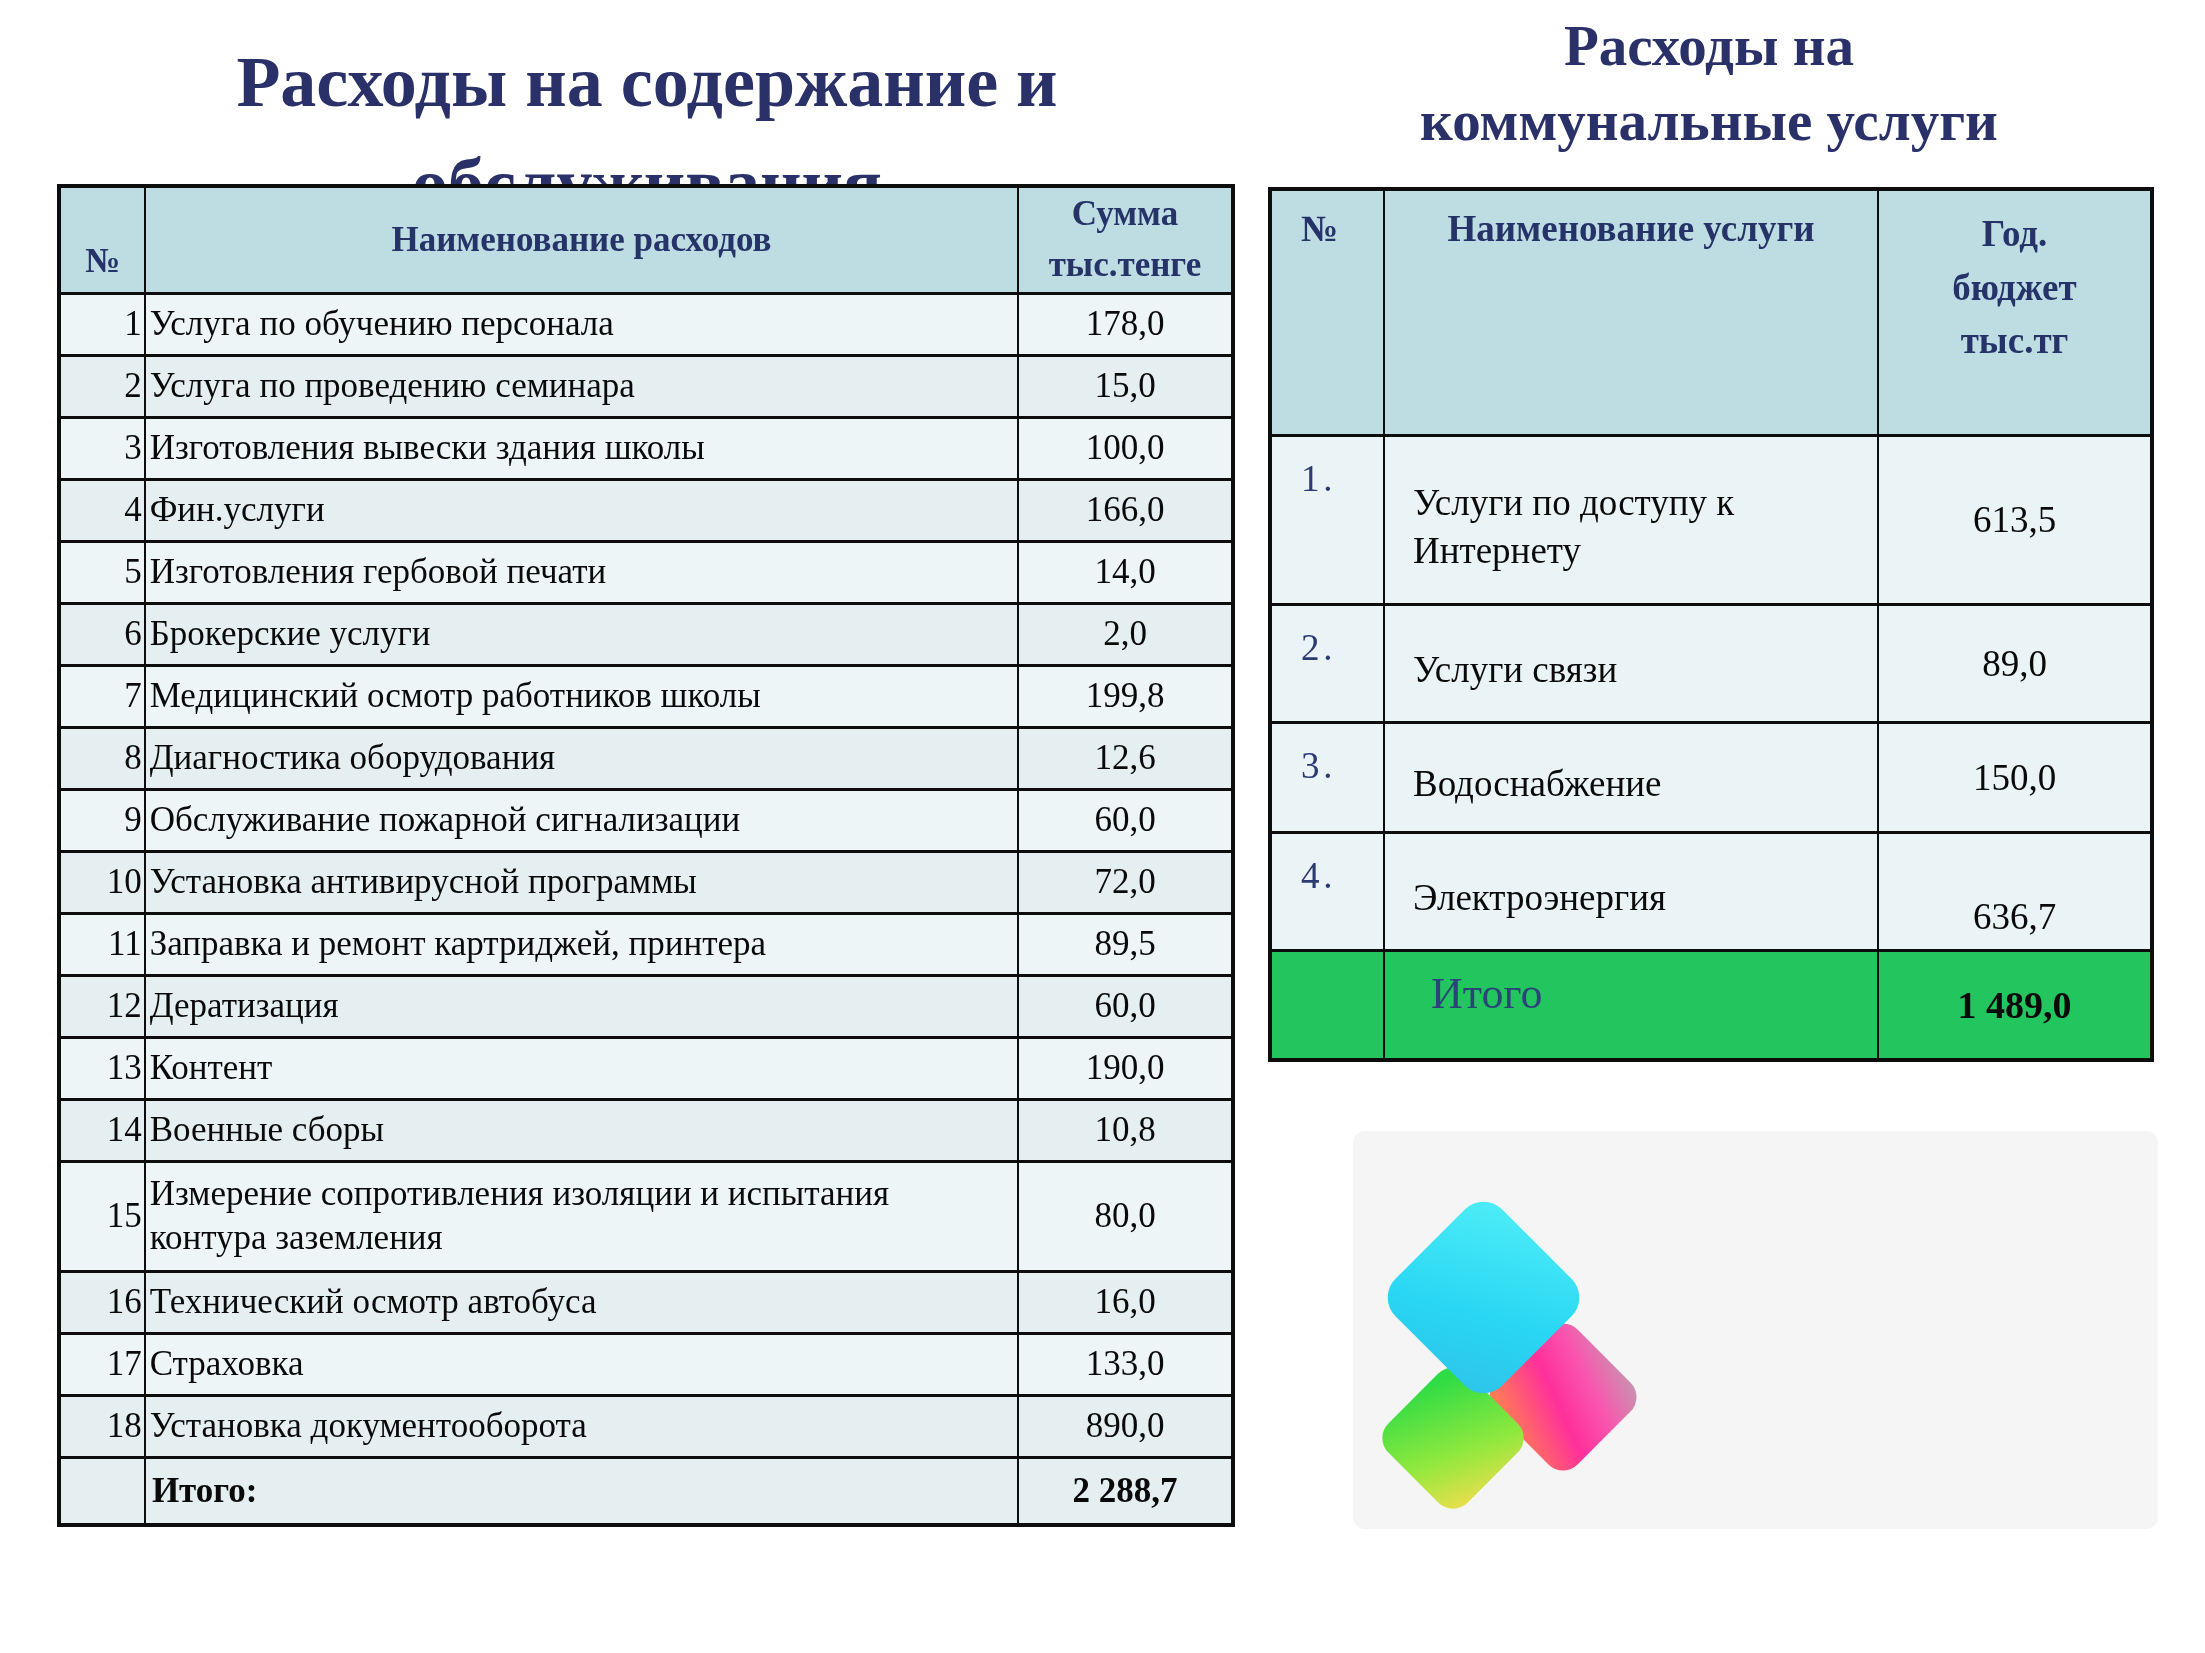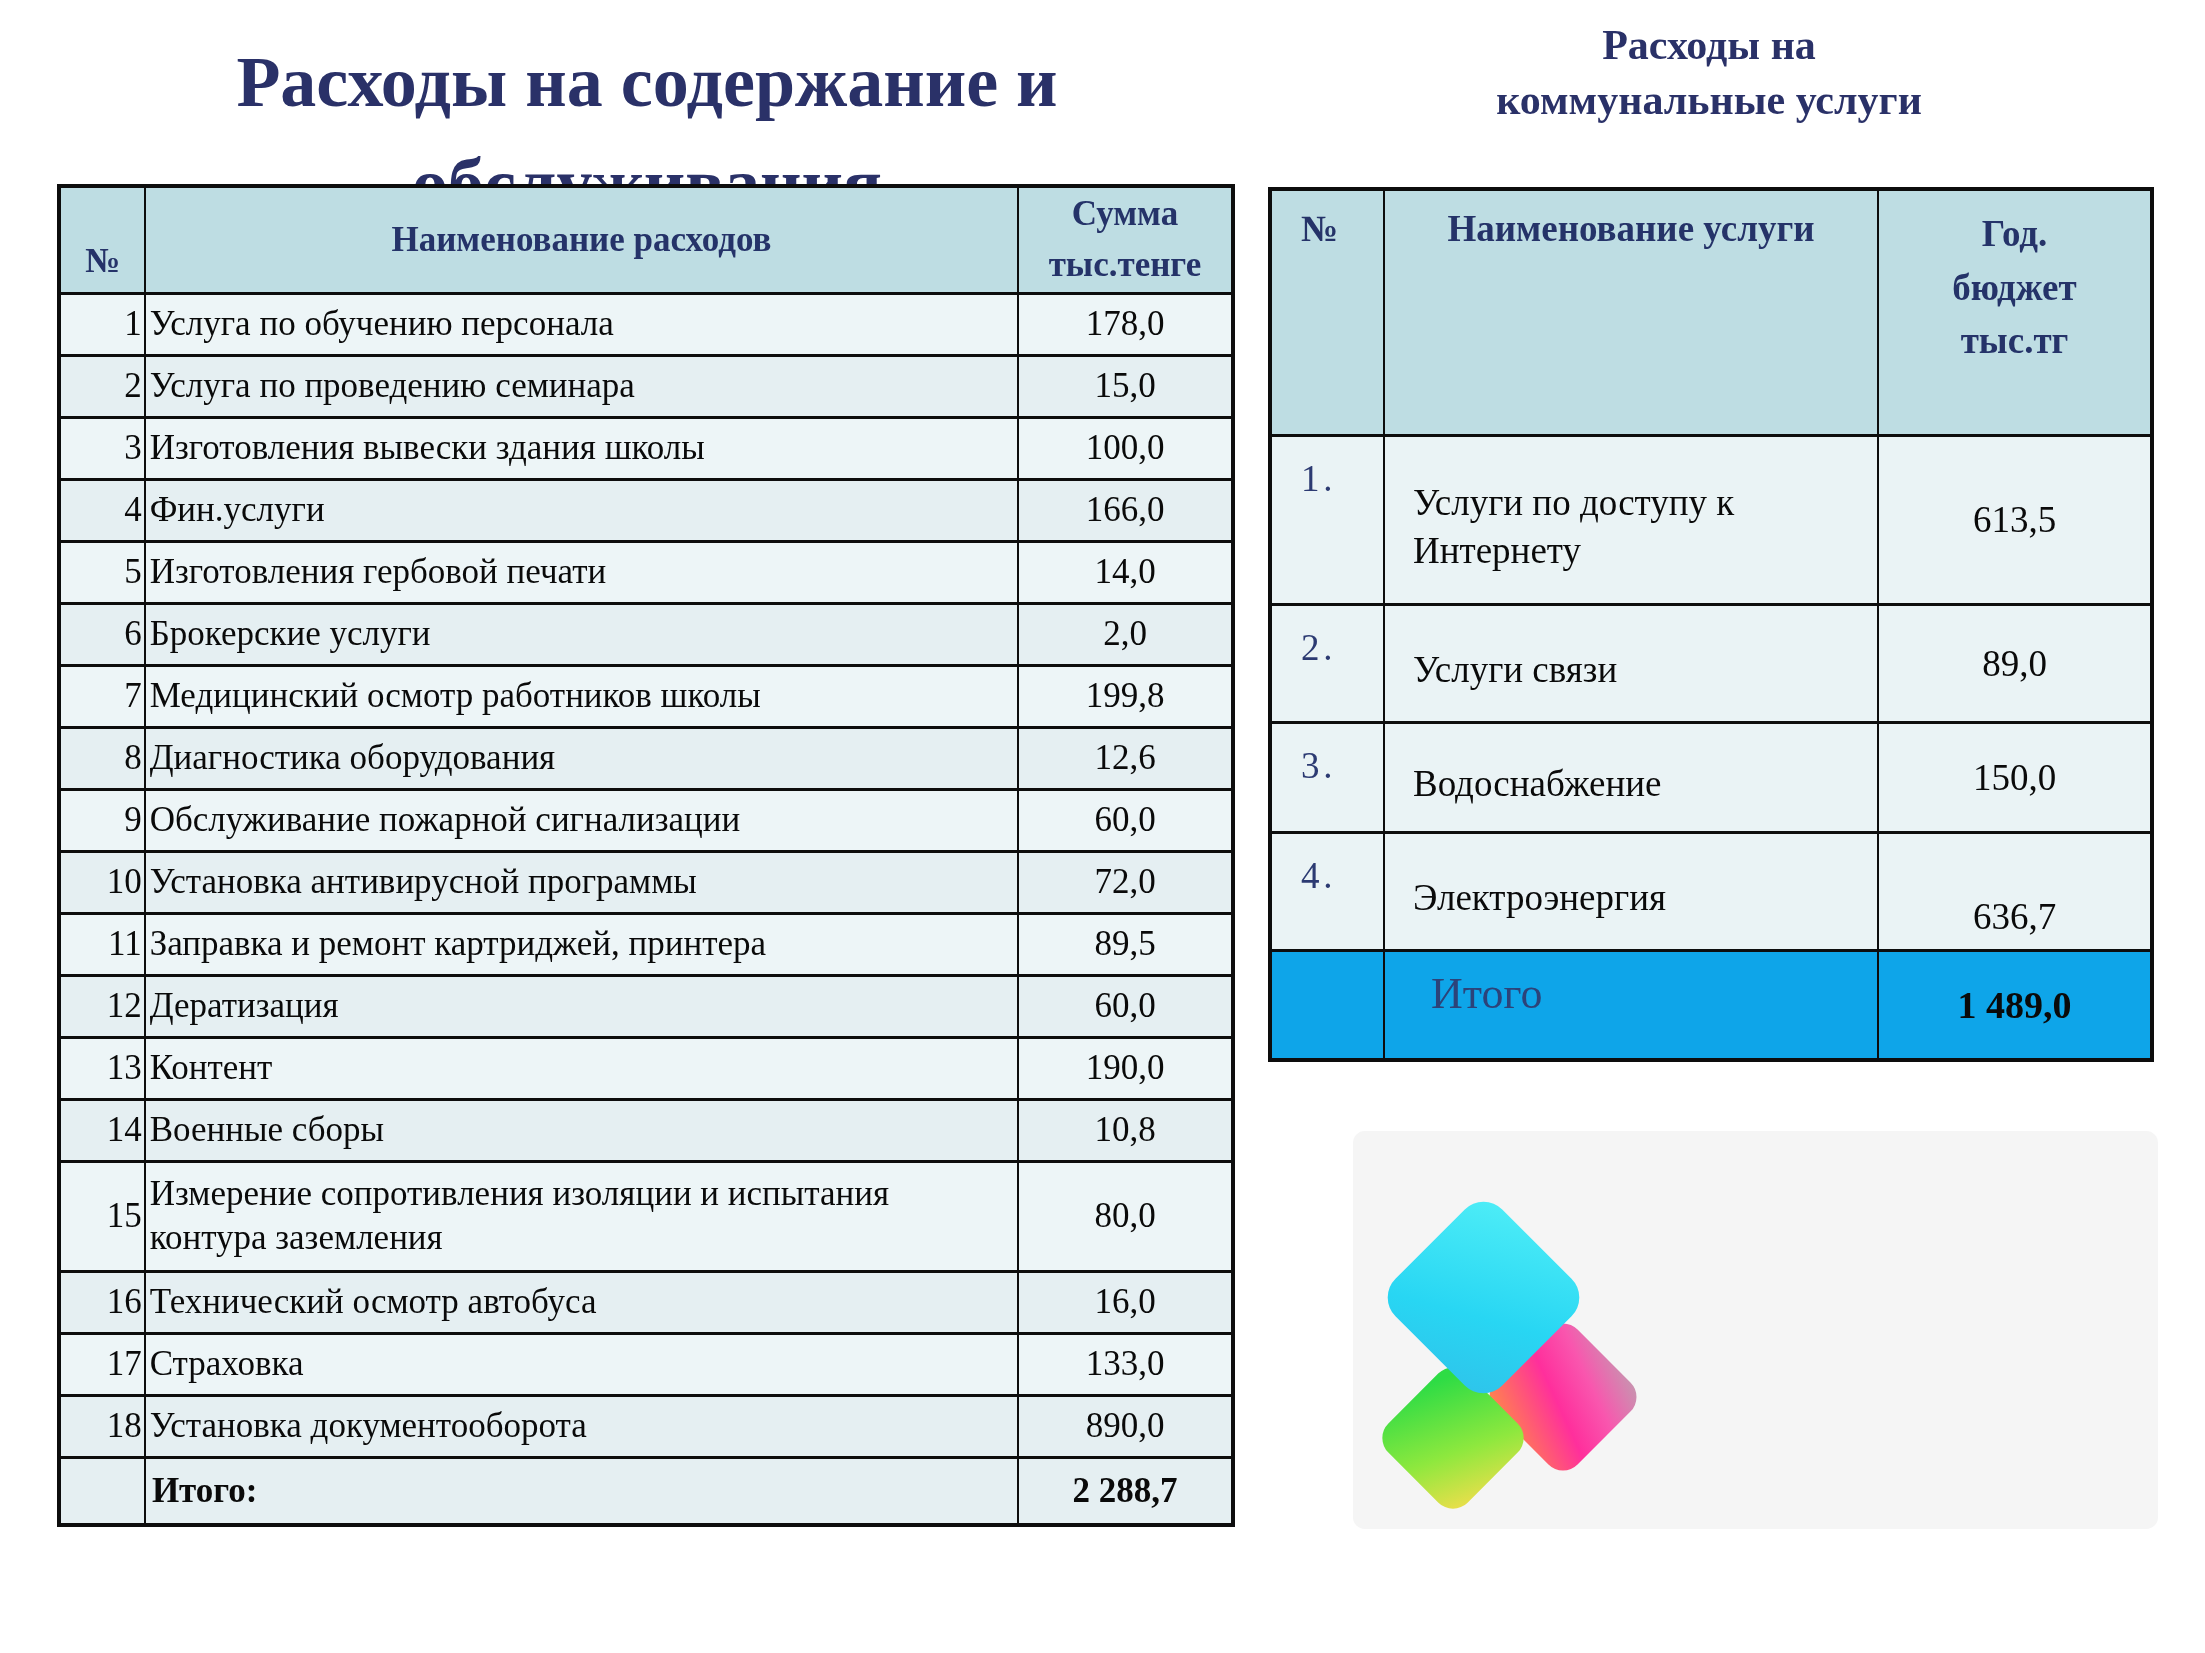--- a/index.html
+++ b/index.html
@@ -15,21 +15,21 @@
 
   
   .slide-title {
     position: absolute;
     text-align: center;
     font-weight: bold;
     color: #2a3168;
     line-height: 1.42;
   }
   .title-left  { left: 59px;  top: 31px;  width: 1176px; font-size: 72px; }
-  .title-right { left: 1268px; top: 18px; width: 882px; font-size: 42px; line-height: 1.32; }
+  .title-right { left: 1268px; top: 8px; width: 882px; font-size: 57px; line-height: 1.32; }
   .slide-title span { display: block; }
 
   
   table { border-collapse: collapse; table-layout: fixed; }
   td, th { overflow: hidden; }
 
   
   #left-table {
     position: absolute;
     left: 57px; top: 184px;
@@ -96,21 +96,21 @@
   #right-table tbody.rows tr:nth-child(4) { height: 118px; }
   #right-table td.num {
     text-align: left; vertical-align: top;
     padding: 20.6px 0 0 29px;
     color: #2c3a72; letter-spacing: 3.7px;
   }
   #right-table td.name  { text-align: left; vertical-align: middle; padding: 22px 14.7px 7.4px 28px; line-height: 1.3; }
   #right-table td.value { text-align: center; vertical-align: middle; }
   #right-table tbody.rows tr:nth-child(4) td.value { vertical-align: bottom; padding-bottom: 10.3px; }
   #right-table tbody.total tr { height: 110px; }
-  #right-table tbody.total td { background: #0ea5e9; }
+  #right-table tbody.total td { background: #22c55e; }
   #right-table td.rtotal-label {
     color: #2c4379; font-size: 44px;
     text-align: left; vertical-align: top;
     padding: 16px 0 0 46px;
   }
   #right-table td.rtotal-value { font-weight: bold; text-align: center; vertical-align: middle; font-size: 38px; }
 
   
   .logo-box {
     position: absolute;

